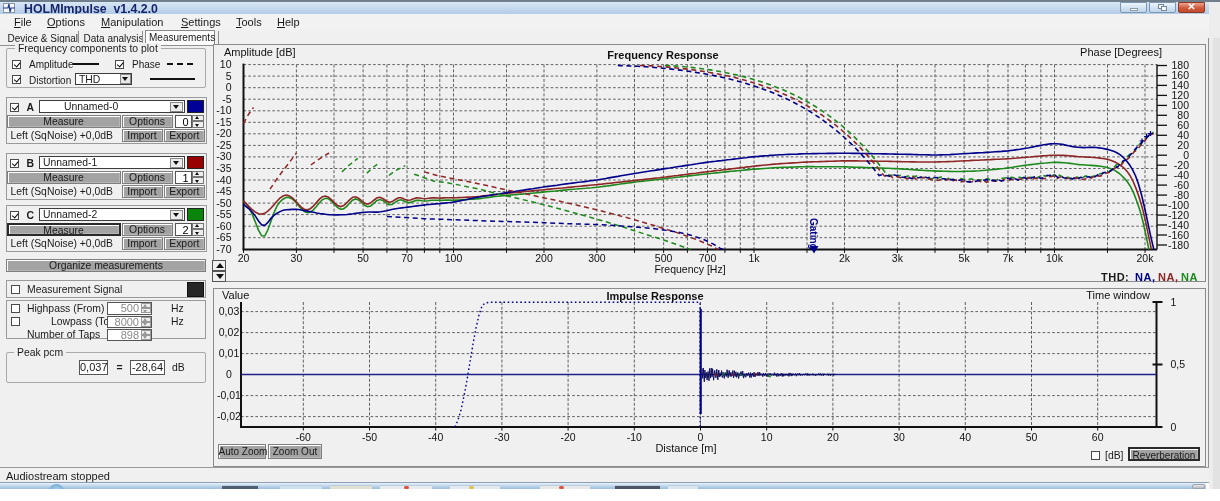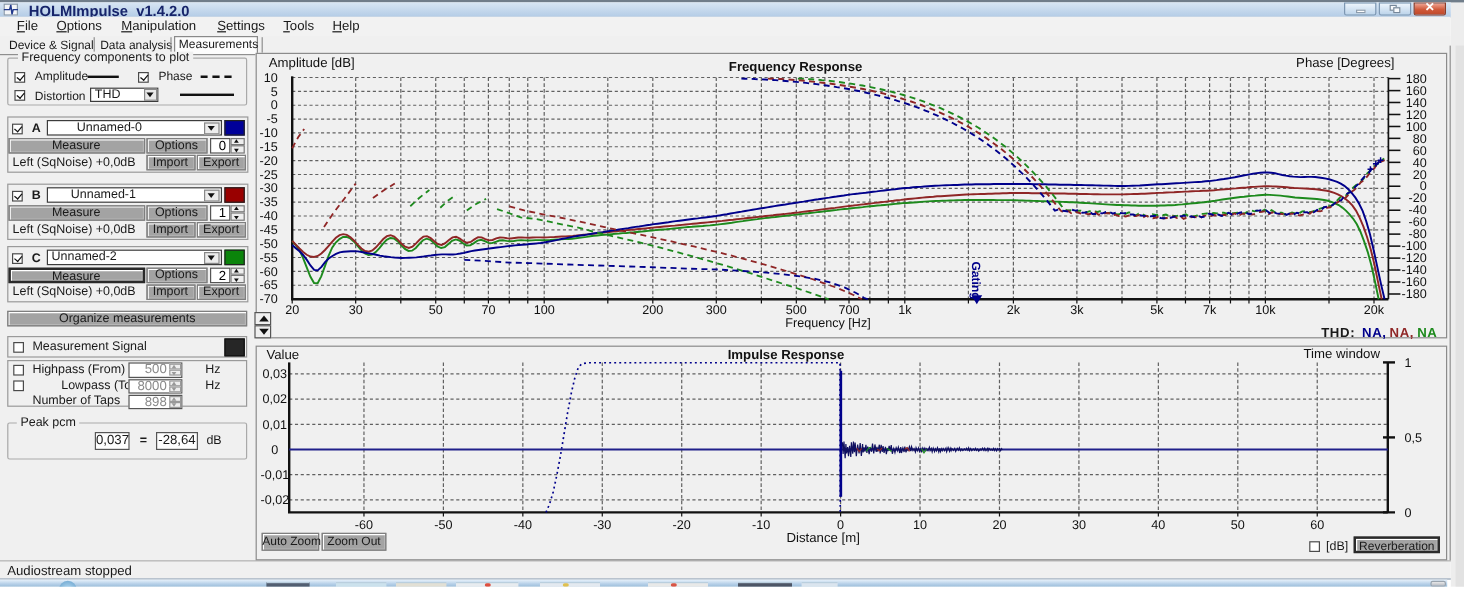--- a/index.html
+++ b/index.html
@@ -83,21 +83,21 @@
 <div class="uarr" style="left:194.5px;top:116.2px;"></div>
 <div class="abs" style="left:191.5px;top:121.2px;width:12.5px;height:6.8px;background:#eee;border:1px solid #777;box-sizing:border-box;"></div>
 <div class="dnarr" style="left:194.5px;top:123.7px;"></div>
 <div class="txt" style="left:10.5px;top:130.0px;">Left (SqNoise) +0,0dB</div>
 <div class="btn" style="left:121.5px;top:128.5px;width:41px;height:13px;line-height:12px;">Import</div>
 <div class="btn" style="left:164px;top:128.5px;width:40.5px;height:13px;line-height:12px;">Export</div>
 <div class="panel" style="left:5.5px;top:153px;width:201.5px;height:47px;"></div>
 <div class="cb ck" style="left:10px;top:158.5px;"></div>
 <div class="txt" style="left:26.5px;top:157.5px;font-weight:bold;">B</div>
 <div class="combo" style="left:38.5px;top:156.0px;width:146px;height:13px;"></div>
-<div class="txt" style="left:59px;top:157.0px;">Unnamed-1</div>
+<div class="txt" style="left:43px;top:157.0px;">Unnamed-1</div>
 <div class="abs" style="left:170px;top:157.5px;width:13px;height:10px;background:#ececec;border:1px solid #888;box-sizing:border-box;"></div>
 <div class="darr" style="left:173px;top:160.5px;"></div>
 <div class="abs" style="left:186.5px;top:156.0px;width:17.5px;height:13px;background:#990000;border:1px solid #222;box-sizing:border-box;"></div>
 <div class="btn" style="left:6.5px;top:171px;width:114px;height:12.5px;line-height:11px;">Measure</div>
 <div class="btn" style="left:121.5px;top:171px;width:51px;height:12.5px;line-height:11px;">Options</div>
 <div class="spin" style="left:174.5px;top:170.5px;width:17px;height:13.5px;line-height:12px;padding-right:2px;">1</div>
 <div class="abs" style="left:191.5px;top:170.5px;width:12.5px;height:6.7px;background:#eee;border:1px solid #777;box-sizing:border-box;"></div>
 <div class="uarr" style="left:194.5px;top:172.2px;"></div>
 <div class="abs" style="left:191.5px;top:177.2px;width:12.5px;height:6.8px;background:#eee;border:1px solid #777;box-sizing:border-box;"></div>
 <div class="dnarr" style="left:194.5px;top:179.7px;"></div>

